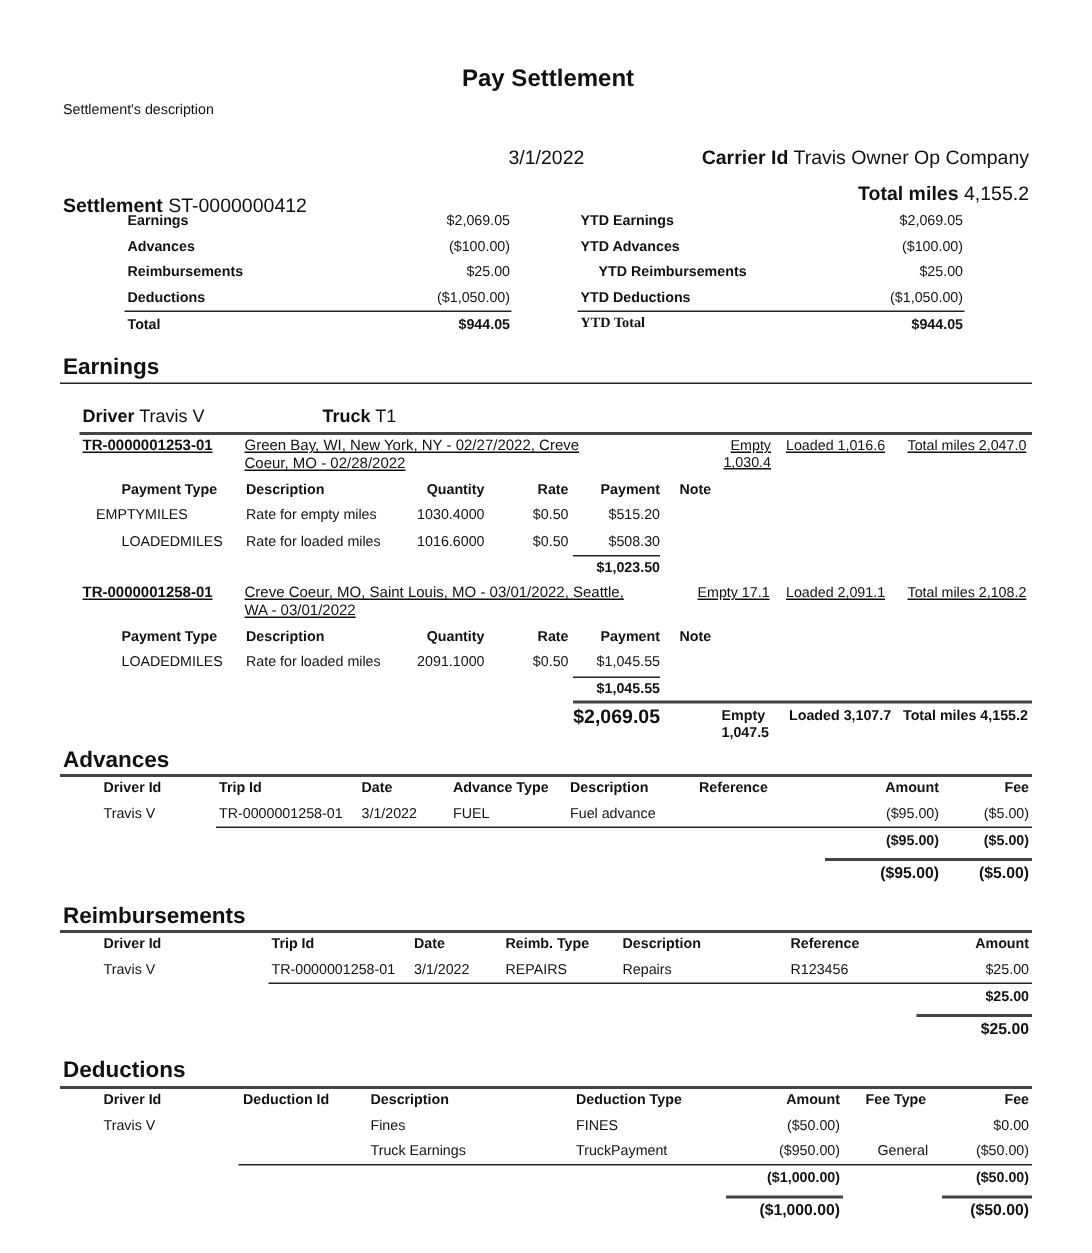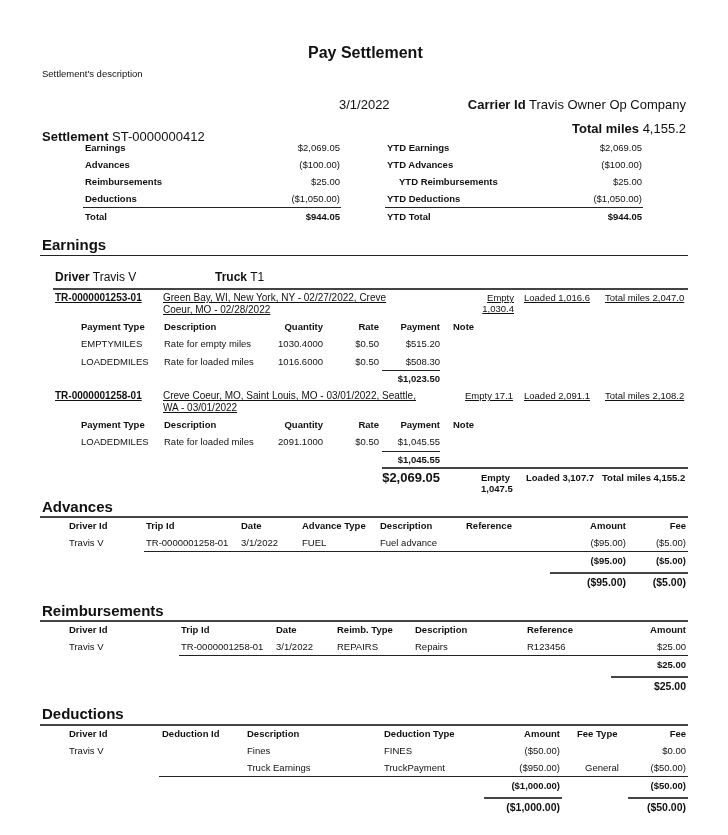--- a/index.html
+++ b/index.html
@@ -57,21 +57,21 @@
 <div>
   <div class="abs s9 b" style="left:387px; top:142px;">YTD Earnings</div>
   <div class="abs s9 r" style="right:86px; top:142px;">$2,069.05</div>
   <div class="abs s9 b" style="left:387px; top:159px;">YTD Advances</div>
   <div class="abs s9 r" style="right:86px; top:159px;">($100.00)</div>
   <div class="abs s9 b" style="left:387px; top:176px;margin-left:12px;">YTD Reimbursements</div>
   <div class="abs s9 r" style="right:86px; top:176px;">$25.00</div>
   <div class="abs s9 b" style="left:387px; top:193px;text-align:center;">YTD Deductions</div>
   <div class="abs s9 r" style="right:86px; top:193px;">($1,050.00)</div>
   <div class="hr hr1" style="left:385px; width:258px; top:207px;"></div>
-  <div class="abs s9 b" style="left:387px; top:211px;">YTD Total</div>
+  <div class="abs s9 b" style="left:387px; top:211px;font-family:Liberation Serif, serif;">YTD Total</div>
   <div class="abs s9 b r" style="right:86px; top:211px;">$944.05</div>
 </div>
 
 <div class="abs section" style="left:42px; top:236px;">Earnings</div>
 <div class="hr hr1" style="left:40px; width:648px; top:255px;"></div>
 
 <div class="abs" style="left:55px; top:270px; font-size:12px;">
   <span class="b">Driver</span>
   <span>Travis V</span>
 </div>
@@ -93,21 +93,21 @@
 
 <div>
   <div class="abs s9 b" style="left:81px; top:321px;">Payment Type</div>
   <div class="abs s9 b" style="left:164px; top:321px;">Description</div>
   <div class="abs s9 b r" style="right:405px; top:321px;">Quantity</div>
   <div class="abs s9 b r" style="right:349px; top:321px;">Rate</div>
   <div class="abs s9 b r" style="right:288px; top:321px;">Payment</div>
   <div class="abs s9 b" style="left:453px; top:321px;">Note</div>
 </div>
 <div>
-  <div class="abs s9" style="left:81px; top:338px;">EMPTYMILES</div>
+  <div class="abs s9" style="left:64px; top:338px;">EMPTYMILES</div>
   <div class="abs s9" style="left:164px; top:338px;">Rate for empty miles</div>
   <div class="abs s9 r" style="right:405px; top:338px;">1030.4000</div>
   <div class="abs s9 r" style="right:349px; top:338px;">$0.50</div>
   <div class="abs s9 r" style="right:288px; top:338px;">$515.20</div>
 </div>
 <div>
   <div class="abs s9" style="left:81px; top:356px;">LOADEDMILES</div>
   <div class="abs s9" style="left:164px; top:356px;">Rate for loaded miles</div>
   <div class="abs s9 r" style="right:405px; top:356px;">1016.6000</div>
   <div class="abs s9 r" style="right:349px; top:356px;">$0.50</div>

